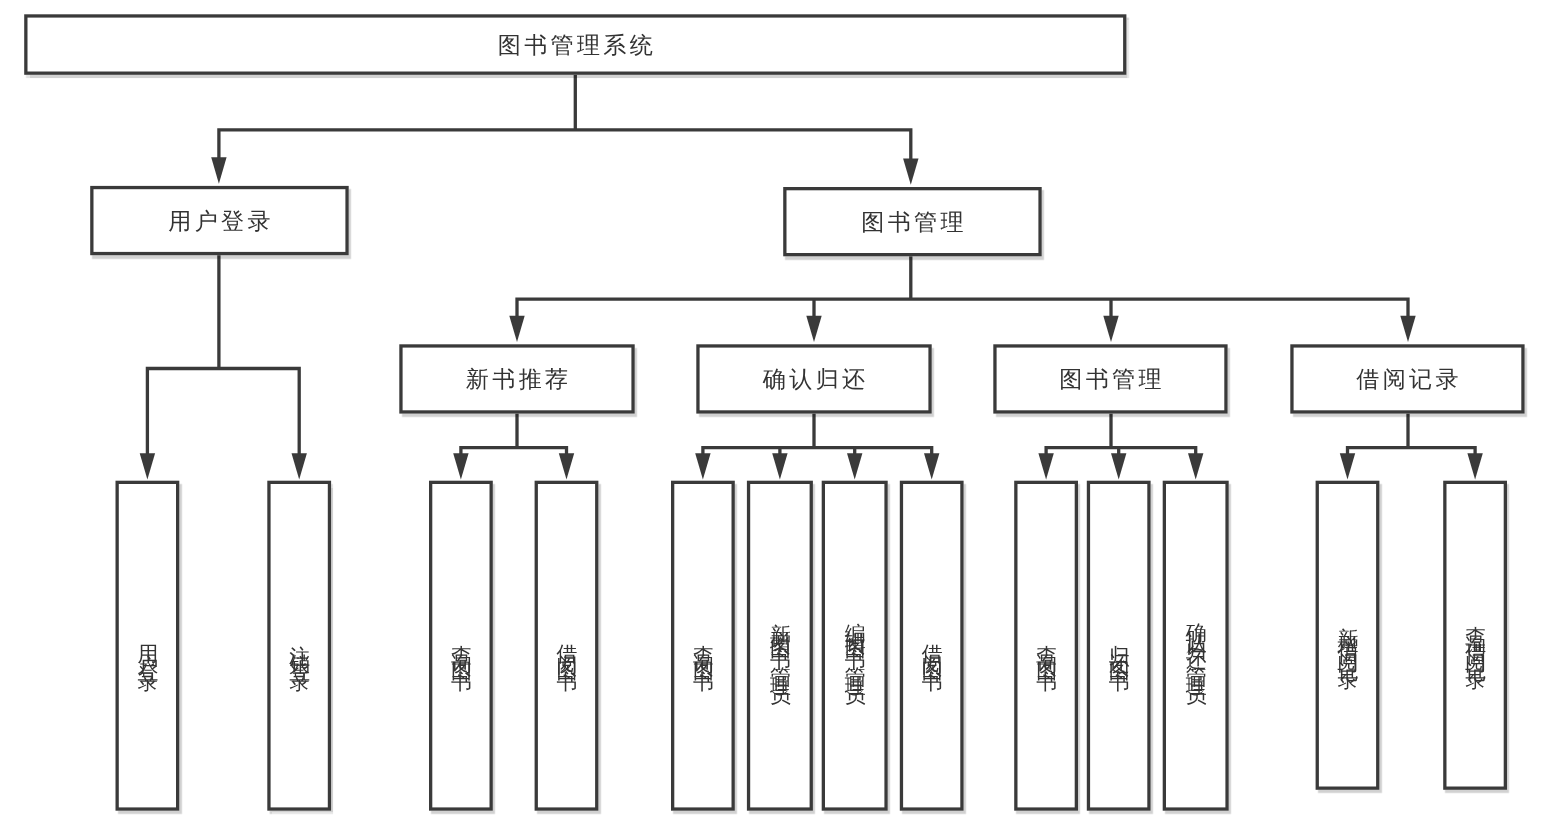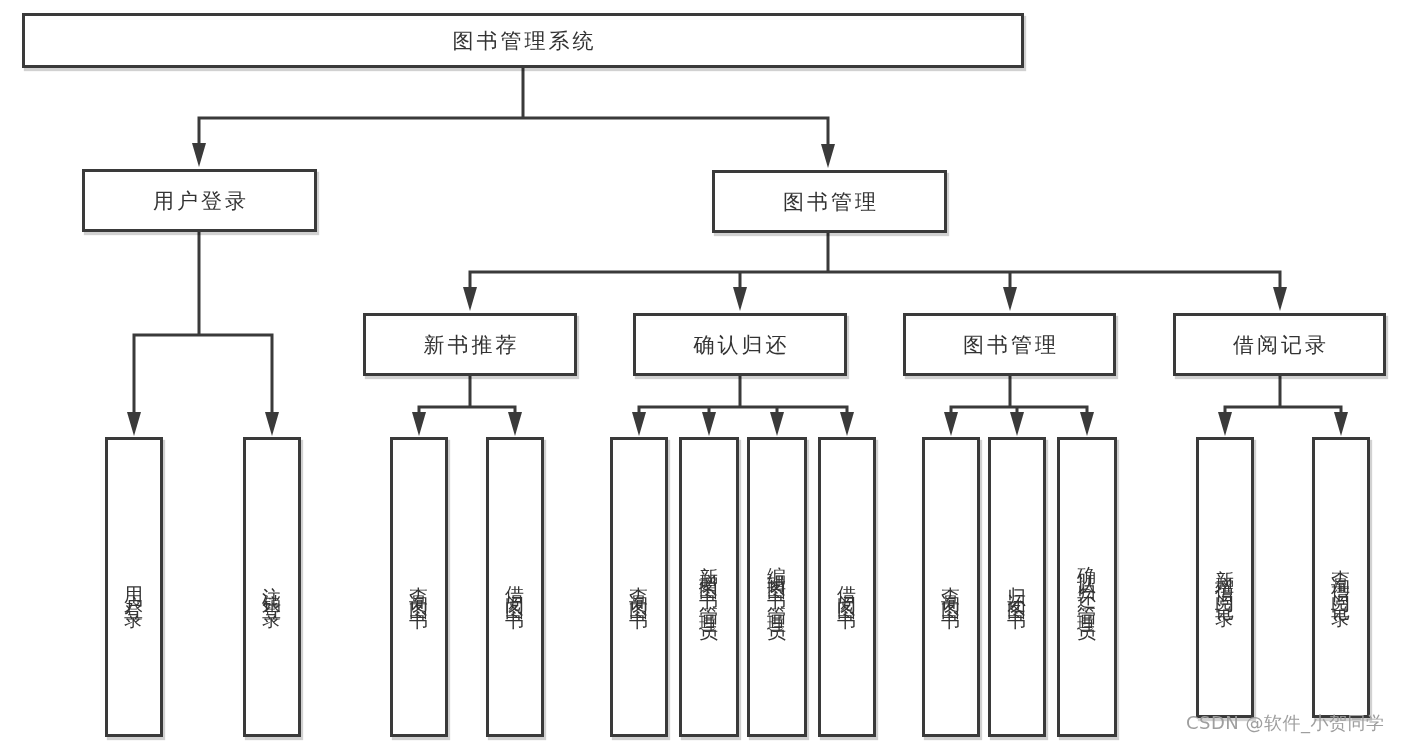--- a/index.html
+++ b/index.html
@@ -123,15 +123,14 @@
   <div class="node v" style="left:747px; top:437px; width:60px; height:300px;">编辑图书（管理员）</div>
   <div class="node v" style="left:818px; top:437px; width:58px; height:300px;">借阅图书</div>
 
   <div class="node v" style="left:922px; top:437px; width:58px; height:300px;">查询图书</div>
   <div class="node v" style="left:988px; top:437px; width:58px; height:300px;">归还图书</div>
   <div class="node v" style="left:1057px; top:437px; width:60px; height:300px;">确认归还（管理员）</div>
 
   <div class="node v" style="left:1196px; top:437px; width:58px; height:281px;">新增借阅记录</div>
   <div class="node v" style="left:1312px; top:437px; width:58px; height:281px;">查询借阅记录</div>
 
-  <div class="watermark">CSDN @软件_小贺同学</div>
 
 </div>
 
 </body></html>

